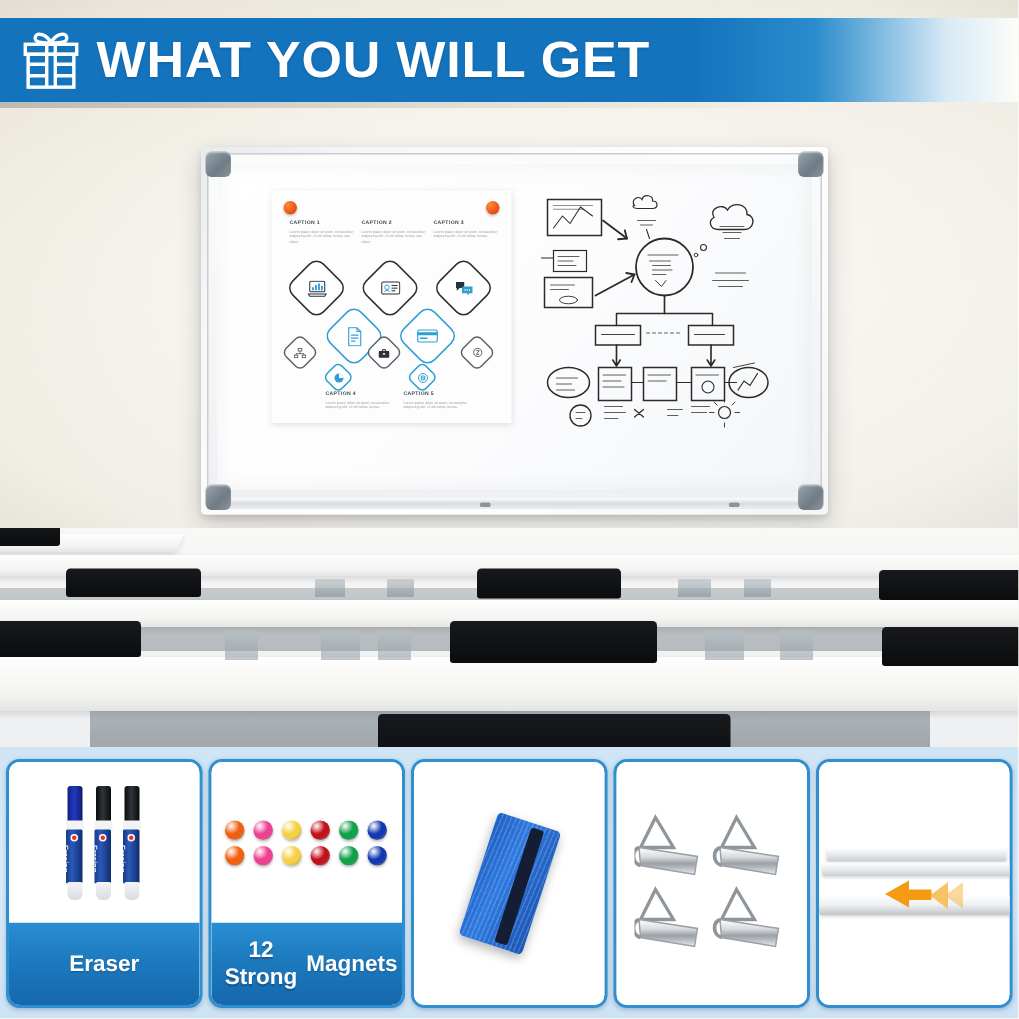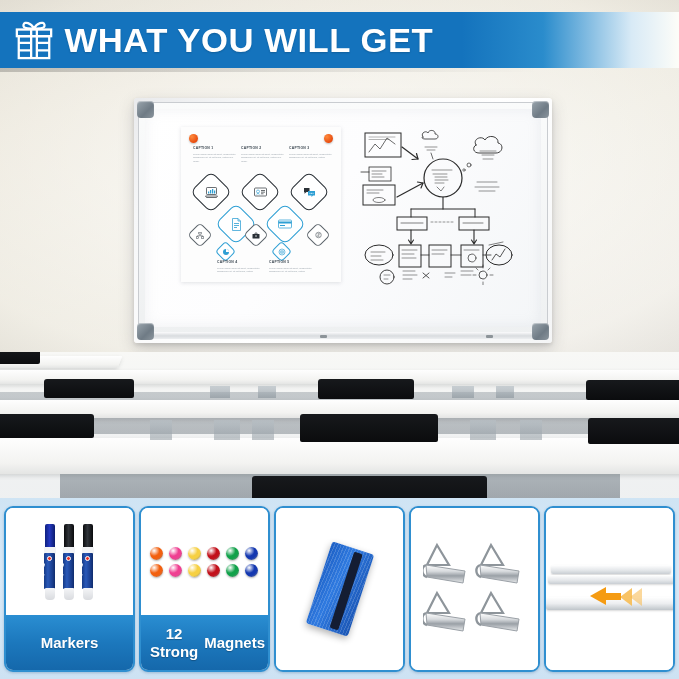--- a/index.html
+++ b/index.html
@@ -532,21 +532,21 @@
             <div class="mk-ring"></div>
             <div class="mk-body">
                 <div class="mk-dot"></div>
                 <div class="mk-txt">Erasing</div>
               </div>
             <div class="mk-tail"></div>
           </div>
         </div>
       </div>
       <div class="card-label">
-          <span style="display:block">Markers</span>
+          <span style="display:block">Eraser</span>
         </div>
     </div>
 
     <div class="card">
       <div class="card-media">
         <div id="magnet-grid" style="display:grid;grid-template-columns:repeat(6,15px);gap:4px 4px;">
             <div class="magnet" style="background: radial-gradient(circle at 32% 28%, rgb(255, 255, 255) 0%, rgb(242, 96, 15) 42%, rgb(242, 96, 15) 62%, rgba(0, 0, 0, 0.45) 100%); box-shadow: rgba(0, 0, 0, 0.3) 0px 1px 2px;"></div>
             <div class="magnet" style="background: radial-gradient(circle at 32% 28%, rgb(255, 255, 255) 0%, rgb(239, 63, 145) 42%, rgb(239, 63, 145) 62%, rgba(0, 0, 0, 0.45) 100%); box-shadow: rgba(0, 0, 0, 0.3) 0px 1px 2px;"></div>
             <div class="magnet" style="background: radial-gradient(circle at 32% 28%, rgb(255, 255, 255) 0%, rgb(246, 208, 67) 42%, rgb(246, 208, 67) 62%, rgba(0, 0, 0, 0.45) 100%); box-shadow: rgba(0, 0, 0, 0.3) 0px 1px 2px;"></div>
             <div class="magnet" style="background: radial-gradient(circle at 32% 28%, rgb(255, 255, 255) 0%, rgb(194, 17, 27) 42%, rgb(194, 17, 27) 62%, rgba(0, 0, 0, 0.45) 100%); box-shadow: rgba(0, 0, 0, 0.3) 0px 1px 2px;"></div>

